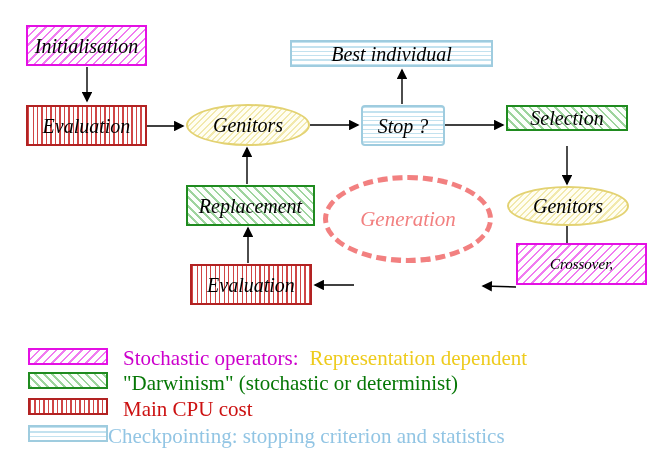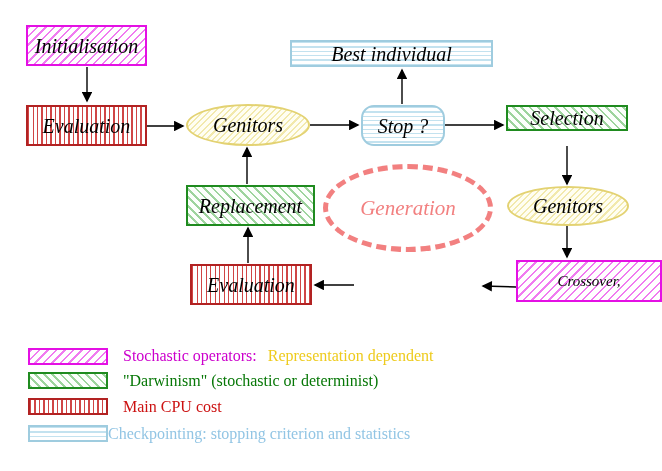--- a/index.html
+++ b/index.html
@@ -26,28 +26,28 @@
     background:repeating-linear-gradient(90deg,var(--red-line,#d44444) 0 1.4px,#ffffff 1.4px 4.5px);
   }
   .stripes-blue{
     border:2px solid var(--blue,#9fccdf);
     background:repeating-linear-gradient(180deg,var(--blue-line,#c3e2ef) 0 1.3px,#ffffff 1.3px 4.3px);
   }
   .ellipse-yellow{
     border:2px solid var(--yellow,#e3d272);border-radius:50%;
     background:repeating-linear-gradient(135deg,var(--yellow-line,#f2e9ad) 0 1.5px,var(--yellow-bg,#fffef2) 1.5px 4.5px);
   }
-  .rounded{border-radius:13px;}
+  .rounded{border-radius:4px;}
   .generation-ellipse{
     border:5px dashed var(--salmon,#f28080);border-radius:50%;
     color:var(--salmon,#f28080);font-size:21px;background:transparent;
   }
   .two-line{flex-direction:column;font-size:15px;line-height:1.25;}
   .legend-swatch{position:absolute;box-sizing:border-box;width:80px;height:17px;}
-  .legend-text{position:absolute;font-size:16px;line-height:1;white-space:nowrap;text-align:right;}
+  .legend-text{position:absolute;font-size:21px;line-height:1;white-space:nowrap;text-align:right;}
   .t-magenta{color:var(--magenta-text,#cc00cc);}
   .t-gold{color:var(--gold-text,#eecb1d);margin-left:11px;}
   .t-green{color:var(--green-text,#067706);}
   .t-red{color:var(--red-text,#cc1111);}
   .t-blue{color:var(--blue-text,#92c5e4);}
   .ah{fill:var(--ink,#000);}
 </style>
 </head>
 <body>
 
@@ -93,34 +93,34 @@
   </div>
 
   <div class="node hatch-green" style="left:506px;top:105px;width:122px;height:26px">
     <span>Selection</span>
   </div>
 
   <div class="node hatch-green" style="left:186px;top:185px;width:129px;height:41px">
     <span>Replacement</span>
   </div>
 
-  <div class="node generation-ellipse" style="left:323px;top:164px;width:170px;height:88px">
+  <div class="node generation-ellipse" style="left:323px;top:175px;width:170px;height:88px">
     <span>Generation</span>
   </div>
 
   <div class="node ellipse-yellow" style="left:507px;top:186px;width:122px;height:40px">
     <span>Genitors</span>
   </div>
 
   <div class="node stripes-red" style="left:190px;top:264px;width:122px;height:41px">
     <span>Evaluation</span>
   </div>
 
 
-  <div class="node hatch-magenta two-line" style="left:516px;top:260px;width:146px;height:42px">
+  <div class="node hatch-magenta two-line" style="left:516px;top:243px;width:131px;height:42px">
     <span>Crossover,</span>
   </div>
 
   <div class="legend-swatch hatch-magenta" style="left:28px;top:348px"></div>
   <div class="legend-text" style="left:123px;top:348px">
     <span class="t-magenta">Stochastic operators:</span><span class="t-gold">Representation dependent</span>
   </div>
 
   <div class="legend-swatch hatch-green" style="left:28px;top:372px"></div>
   <div class="legend-text" style="left:123px;top:373px">

